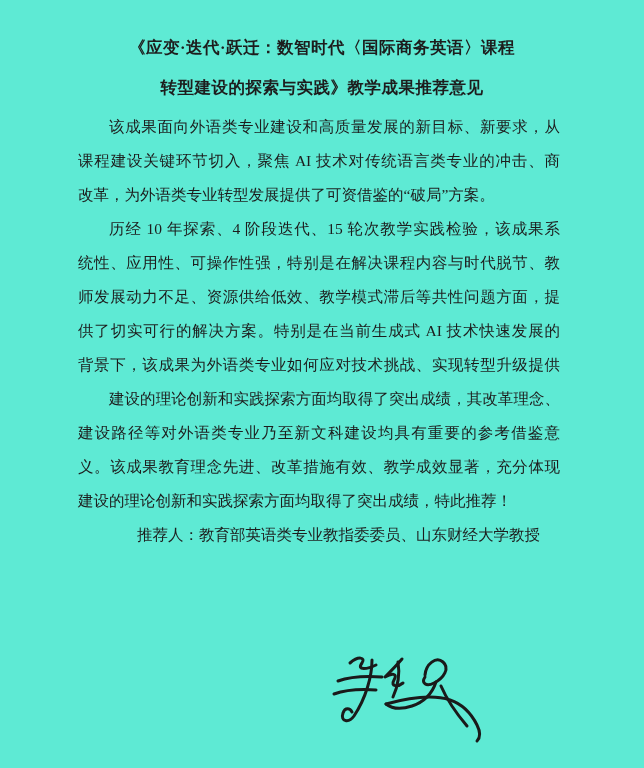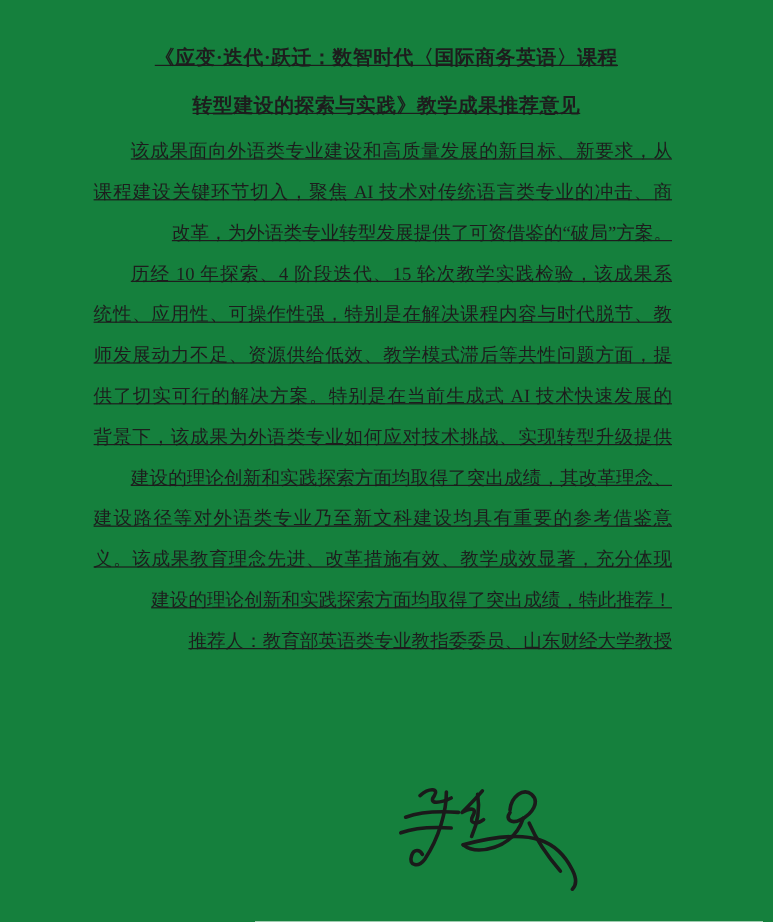--- a/index.html
+++ b/index.html
@@ -4,25 +4,24 @@
 <style>
   html, body {
     margin: 0;
     padding: 0;
     background: #ffffff;
   }
   .page {
     position: relative;
     width: 644px;
     height: 768px;
-    background: #15803d;
+    background: #5eead4;
     color: #1d1d1d;
     font-family: "Liberation Serif", "DejaVu Serif", serif;
     overflow: hidden;
-    text-decoration: underline;
   }
   .title-block {
     padding-top: 28px;
     font-weight: bold;
     font-size: 16.5px;
   }
   .title-line {
     height: 40px;
     line-height: 40px;
     text-align: center;
@@ -30,21 +29,21 @@
   }
   .body-block {
     margin-left: 78px;
     width: 482px;
     margin-top: 2px;
     font-size: 15.5px;
   }
   .line {
     height: 34px;
     line-height: 34px;
-    text-align: right;
+    text-align: left;
   }
   .just {
     text-align: justify;
     text-align-last: justify;
   }
   .indent {
     text-indent: 31px;
   }
   .recommender {
     padding-left: 59px;

